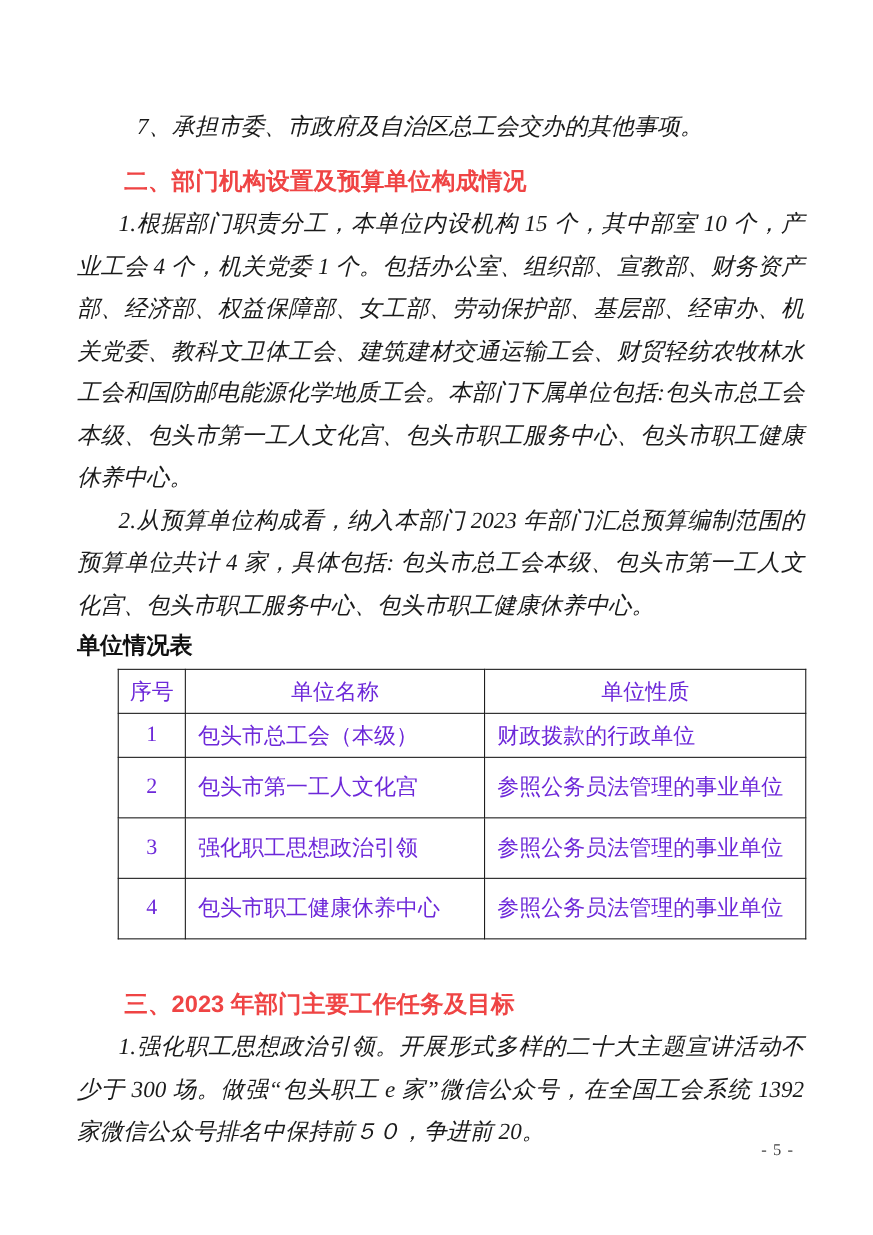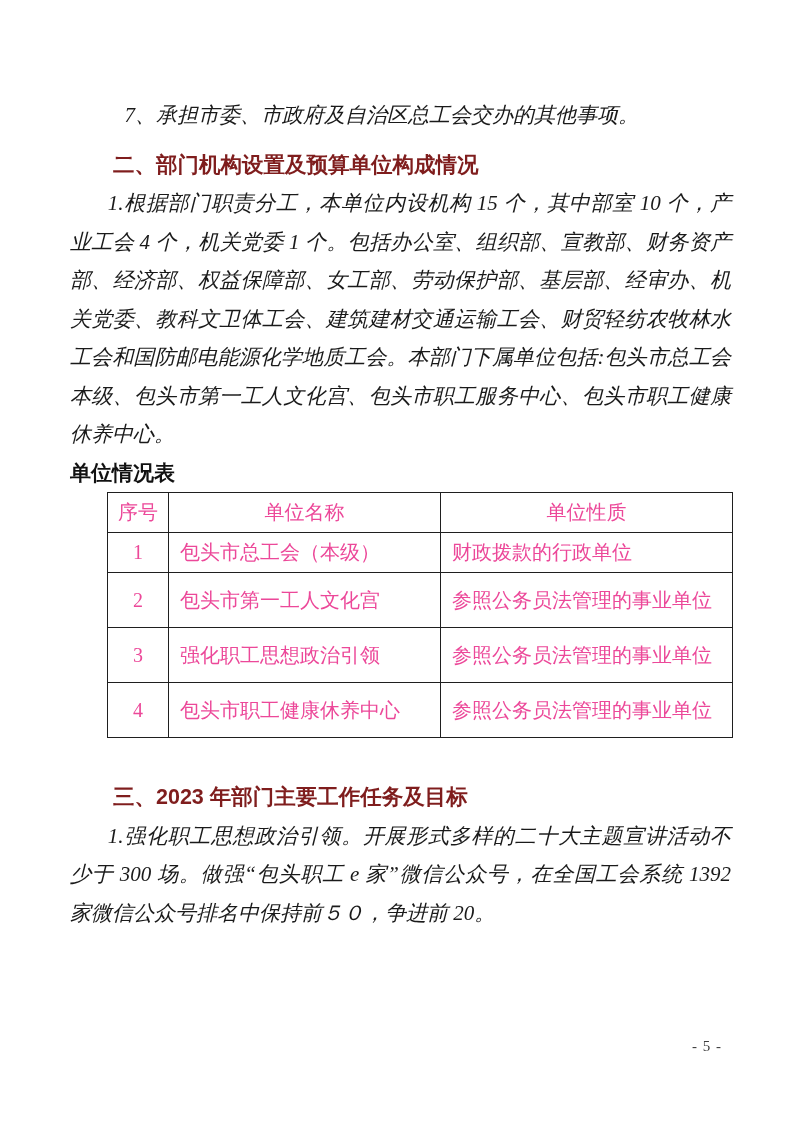--- a/index.html
+++ b/index.html
@@ -36,41 +36,41 @@
   .indent-list {
     text-indent: 2.6em;
   }
   .heading {
     margin: 11px 0 0 0;
     font-size: 21.5px;
     line-height: 38.5px;
     text-indent: 2em;
     font-family: "Liberation Sans", "DejaVu Sans", sans-serif;
     font-weight: 700;
-    color: #7f1d1d;
+    color: #ef4444;
   }
   .heading-3 {
     margin-top: 40px;
   }
   .table-title {
     margin: 0;
     font-size: 21px;
     line-height: 38.5px;
     text-align: left;
     font-family: "Liberation Sans", "DejaVu Sans", sans-serif;
     font-weight: 700;
     color: #111111;
   }
   table.units-table {
     border-collapse: collapse;
     table-layout: fixed;
     margin: 0 0 0 37px;
     width: 625px;
     font-size: 20px;
-    color: #ec4899;
+    color: #6d28d9;
   }
   table.units-table th,
   table.units-table td {
     border: 1.5px solid #1f1f1f;
     padding: 0;
     font-weight: normal;
     overflow: hidden;
   }
   table.units-table col.col-no     { width: 61px;  }
   table.units-table col.col-name   { width: 272px; }
@@ -99,20 +99,21 @@
 <body>
 
 <div class="page-content">
 
   <p class="body-text indent-list">7、承担市委、市政府及自治区总工会交办的其他事项。</p>
 
   <h2 class="heading">二、部门机构设置及预算单位构成情况</h2>
 
   <p class="body-text indent">1.根据部门职责分工，本单位内设机构 15 个，其中部室 10 个，产业工会 4 个，机关党委 1 个。包括办公室、组织部、宣教部、财务资产部、经济部、权益保障部、女工部、劳动保护部、基层部、经审办、机关党委、教科文卫体工会、建筑建材交通运输工会、财贸轻纺农牧林水工会和国防邮电能源化学地质工会。本部门下属单位包括:包头市总工会本级、包头市第一工人文化宫、包头市职工服务中心、包头市职工健康休养中心。</p>
 
+  <p class="body-text indent">2.从预算单位构成看，纳入本部门 2023 年部门汇总预算编制范围的预算单位共计 4 家，具体包括: 包头市总工会本级、包头市第一工人文化宫、包头市职工服务中心、包头市职工健康休养中心。</p>
 
   <div class="table-title">单位情况表</div>
 
   <table class="units-table">
     <colgroup>
       <col class="col-no">
       <col class="col-name">
       <col class="col-nature">
     </colgroup>
     <tbody>

